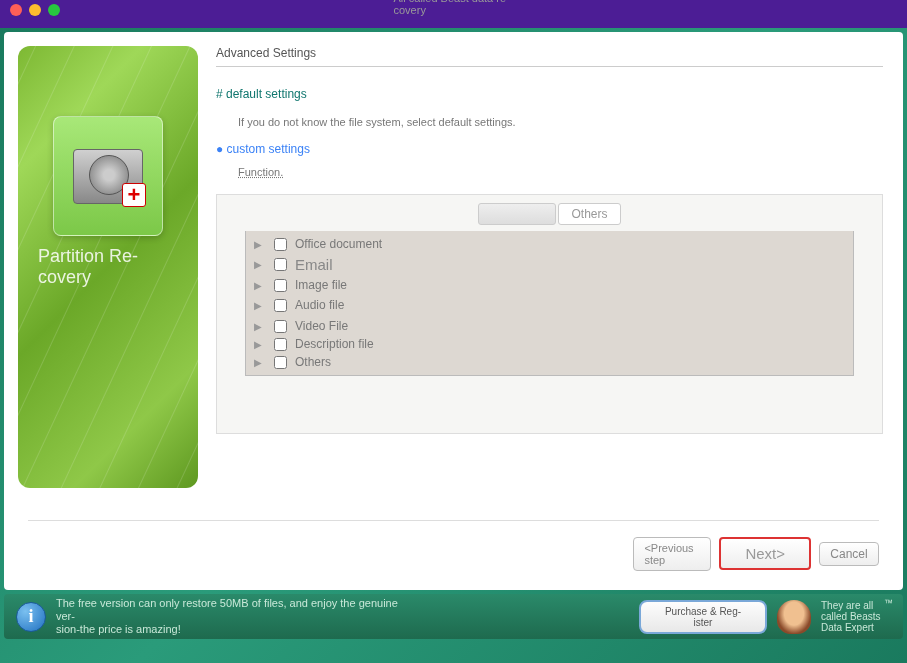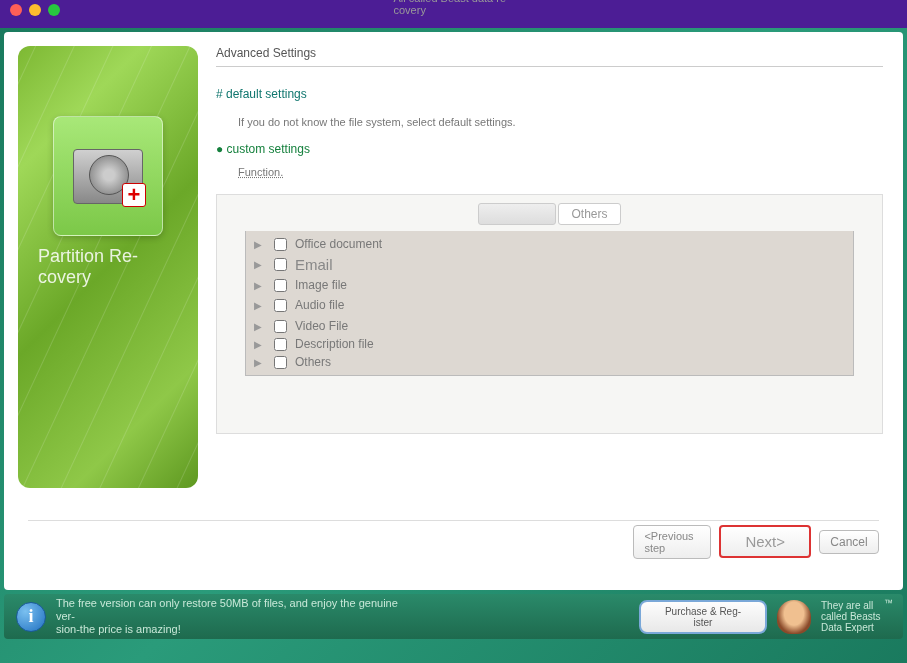--- a/index.html
+++ b/index.html
@@ -141,21 +141,21 @@
   margin-bottom: 14px;
 }
 .desc {
   color: #777;
   font-size: 11px;
   margin-left: 22px;
   margin-bottom: 12px;
   line-height: 1.4;
 }
 .bullet-row {
-  color: #15803d;
+  color: #3b82f6;
   font-size: 12px;
   margin-bottom: 10px;
   text-shadow: 0 1px 0 #fff;
 }
 .func {
   color: #777;
   font-size: 11px;
   margin-left: 22px;
   text-decoration: underline dotted;
 }
@@ -214,21 +214,21 @@
   color: #999;
   font-size: 10px;
   width: 12px;
 }
 .ft-row input[type=checkbox] {
   width: 13px; height: 13px;
 }
 .ft-row.big { font-size: 15px; color: #888; padding: 3px 8px;}
 .bottom-row {
   position: absolute;
-  bottom: 104px;
+  bottom: 92px;
   right: 28px;
   display: flex;
   gap: 8px;
   align-items: center;
 }
 .btn {
   font-size: 12px;
   color: #888;
   background: linear-gradient(#fff, #eee);
   border: 1px solid #bbb;

